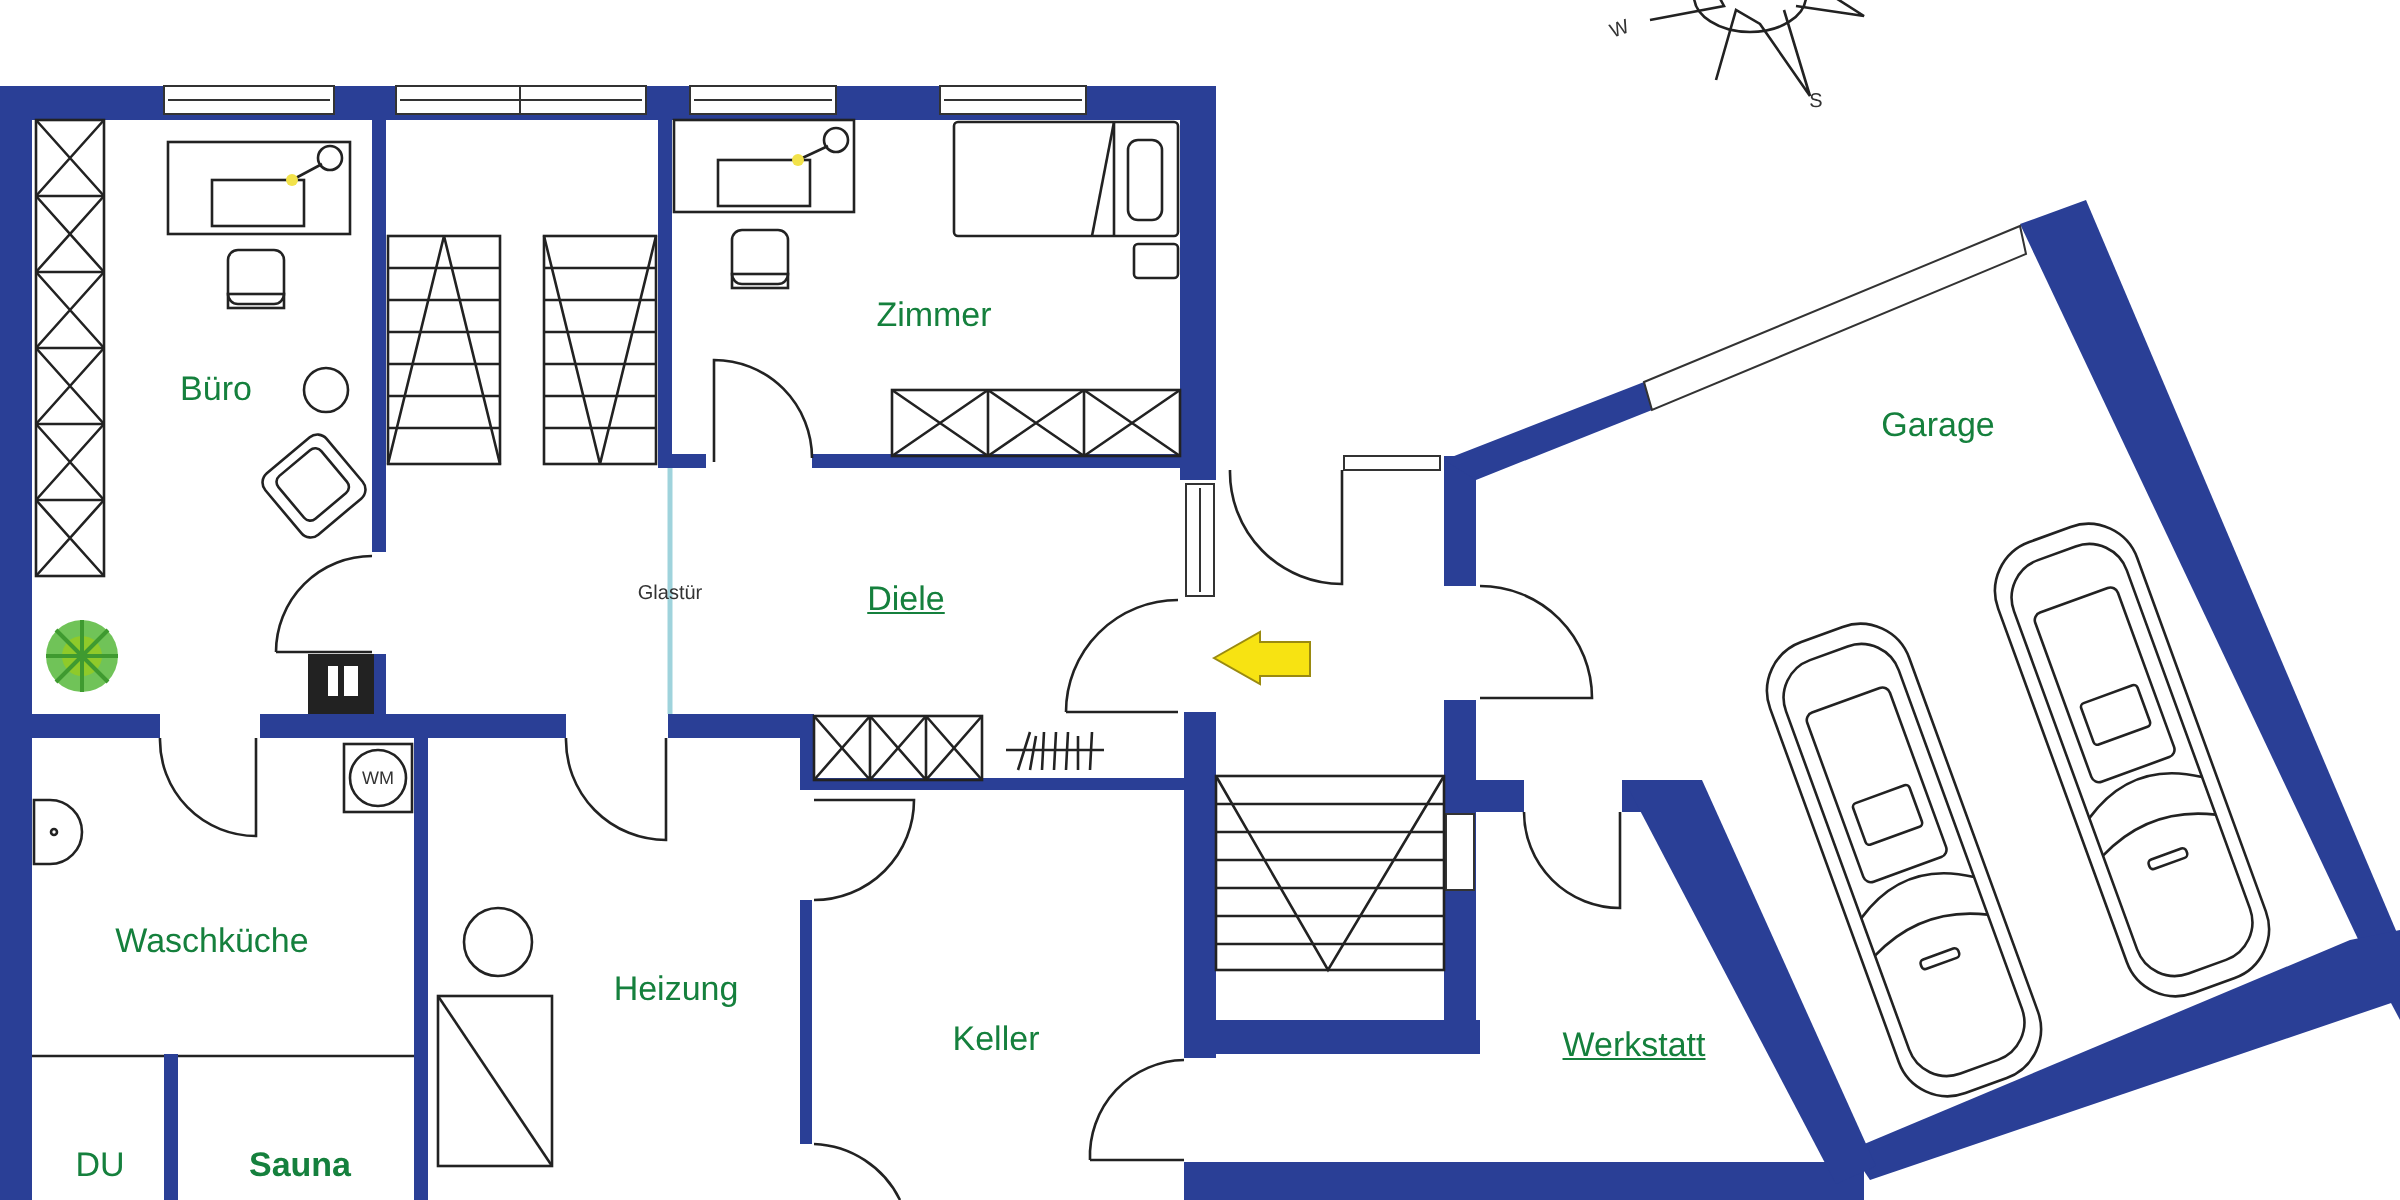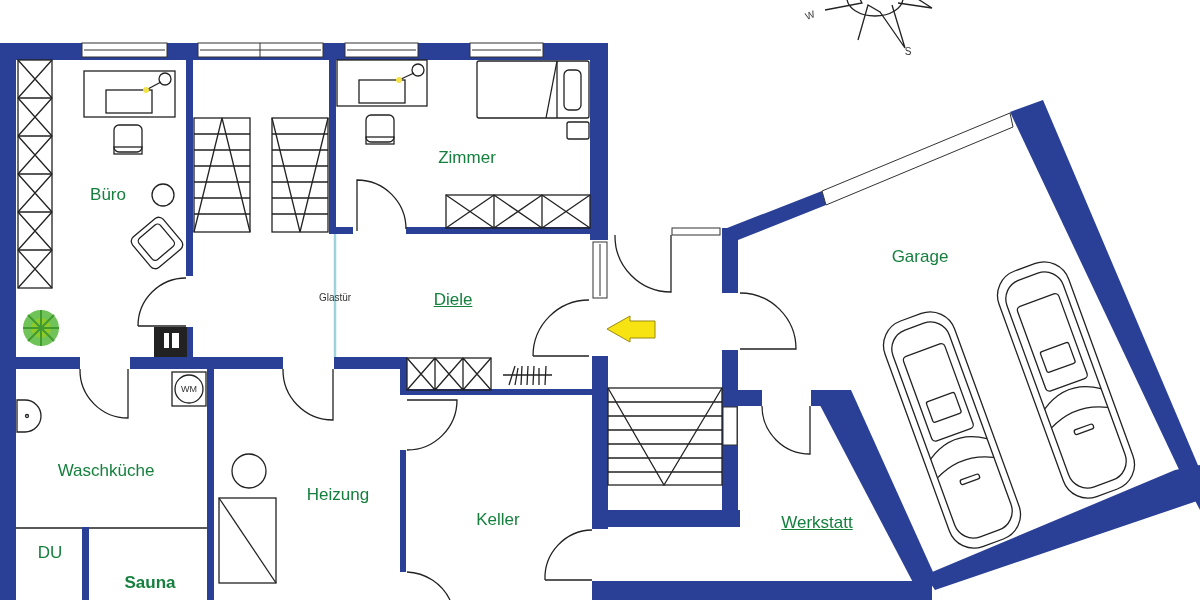--- a/index.html
+++ b/index.html
@@ -225,23 +225,23 @@
     <path d="M1036,400 Q1066,380 1096,400 M1036,420 Q1066,405 1096,420"></path>
     <rect x="1056" y="430" width="20" height="5" rx="2"></rect>
   </g>
 </svg>
 
 <span class="label compass-l" style="left:810px;top:15px;transform:translate(-50%,-50%) rotate(-20deg);">W</span>
 <span class="label compass-l" style="left:908px;top:51px;">S</span>
 
 <span class="label" style="left:108px;top:195px;">Büro</span>
 <span class="label" style="left:467px;top:158px;">Zimmer</span>
-<span class="label" style="left:920px;top:213px;margin-top:44px;">Garage</span>
+<span class="label" style="left:969px;top:213px;">Garage</span>
 <span class="label" style="left:453px;top:300px;text-decoration:underline;">Diele</span>
 <span class="label" style="left:106px;top:471px;">Waschküche</span>
 <span class="label" style="left:338px;top:495px;text-align:right;">Heizung</span>
 <span class="label" style="left:498px;top:520px;">Keller</span>
 <span class="label" style="left:817px;top:523px;text-decoration:underline;">Werkstatt</span>
-<span class="label" style="left:50px;top:553px;">DU</span>
+<span class="label" style="left:50px;top:583px;">DU</span>
 <span class="label" style="left:150px;top:583px;font-weight:bold;">Sauna</span>
 
 <span class="label small" style="left:335px;top:297px;">Glastür</span>
 <span class="label small" style="left:189px;top:389px;font-size:9px;">WM</span>
 
 </body></html>

